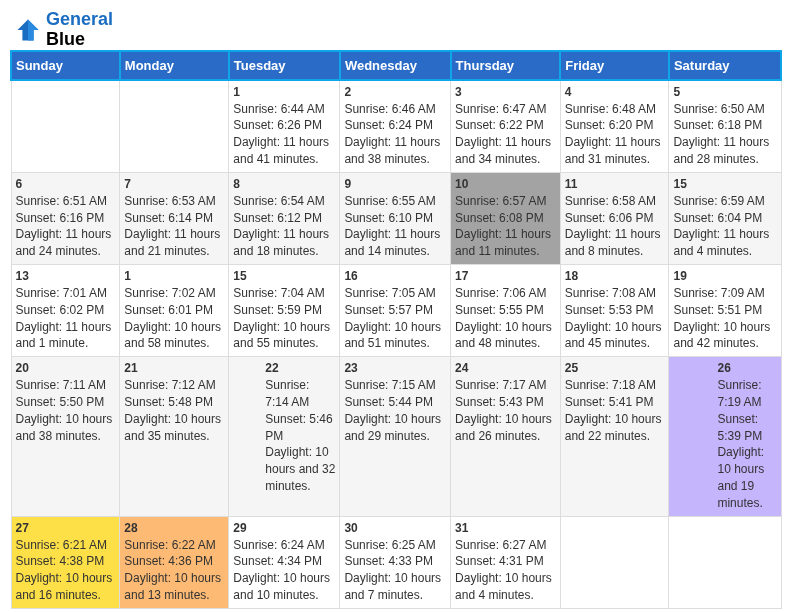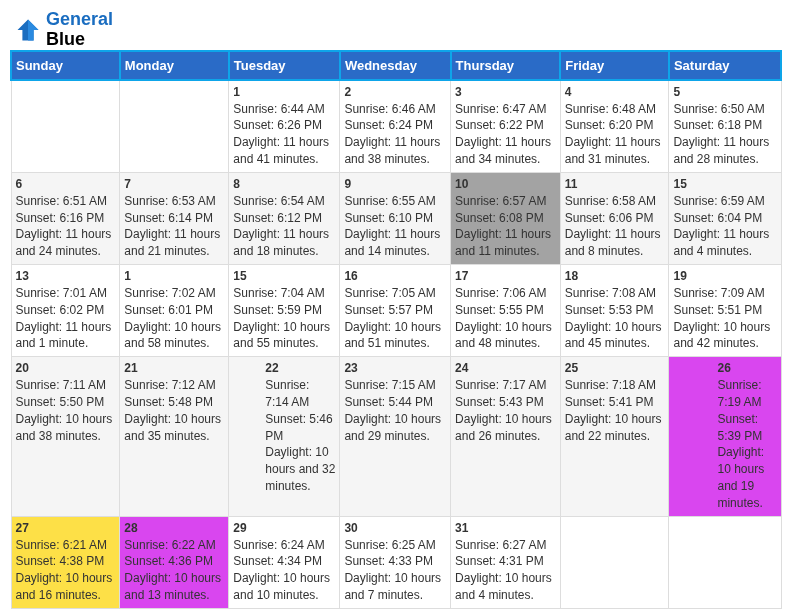--- a/index.html
+++ b/index.html
@@ -229,31 +229,31 @@
           <div class="day-info">Sunrise: 7:15 AM<br>Sunset: 5:44 PM<br>Daylight: 10 hours and 29 minutes.</div>
         </td>
         <td style="background: rgb(245, 245, 245);">
           <span class="day-num">24</span>
           <div class="day-info">Sunrise: 7:17 AM<br>Sunset: 5:43 PM<br>Daylight: 10 hours and 26 minutes.</div>
         </td>
         <td style="background: rgb(245, 245, 245);">
           <span class="day-num">25</span>
           <div class="day-info">Sunrise: 7:18 AM<br>Sunset: 5:41 PM<br>Daylight: 10 hours and 22 minutes.</div>
         </td>
-        <td style="background: #d946ef; padding-left: 48px;">
+        <td style="background: #c4b5fd; padding-left: 48px;">
           <span class="day-num">26</span>
           <div class="day-info">Sunrise: 7:19 AM<br>Sunset: 5:39 PM<br>Daylight: 10 hours and 19 minutes.</div>
         </td>
       </tr>
       <tr>
         <td style="background: #fde047;">
           <span class="day-num">27</span>
           <div class="day-info">Sunrise: 6:21 AM<br>Sunset: 4:38 PM<br>Daylight: 10 hours and 16 minutes.</div>
         </td>
-        <td style="background: #d946ef;">
+        <td style="background: #fdba74;">
           <span class="day-num">28</span>
           <div class="day-info">Sunrise: 6:22 AM<br>Sunset: 4:36 PM<br>Daylight: 10 hours and 13 minutes.</div>
         </td>
         <td style="background: rgb(255, 255, 255);">
           <span class="day-num">29</span>
           <div class="day-info">Sunrise: 6:24 AM<br>Sunset: 4:34 PM<br>Daylight: 10 hours and 10 minutes.</div>
         </td>
         <td style="background: rgb(255, 255, 255);">
           <span class="day-num">30</span>
           <div class="day-info">Sunrise: 6:25 AM<br>Sunset: 4:33 PM<br>Daylight: 10 hours and 7 minutes.</div>

